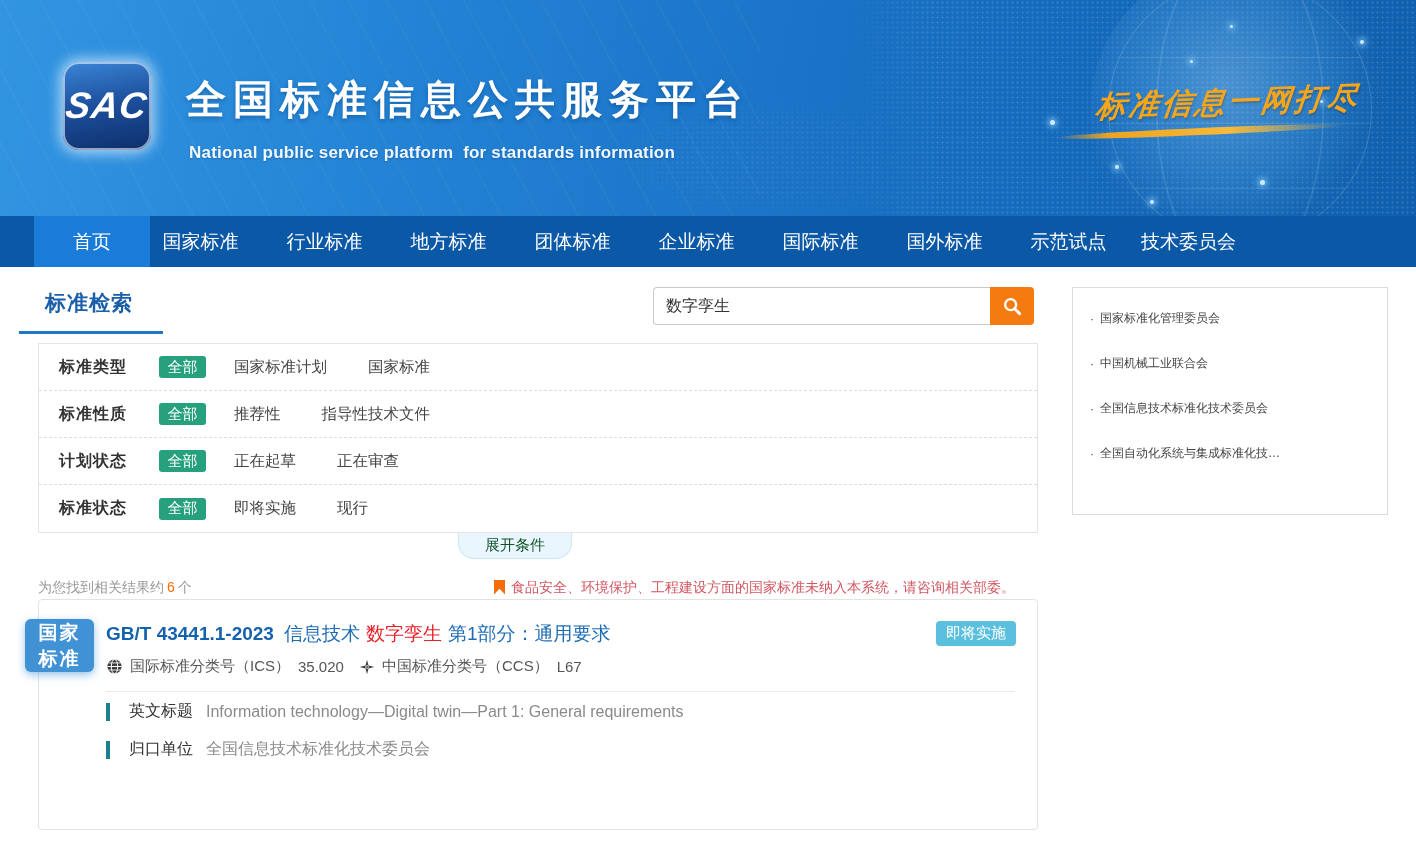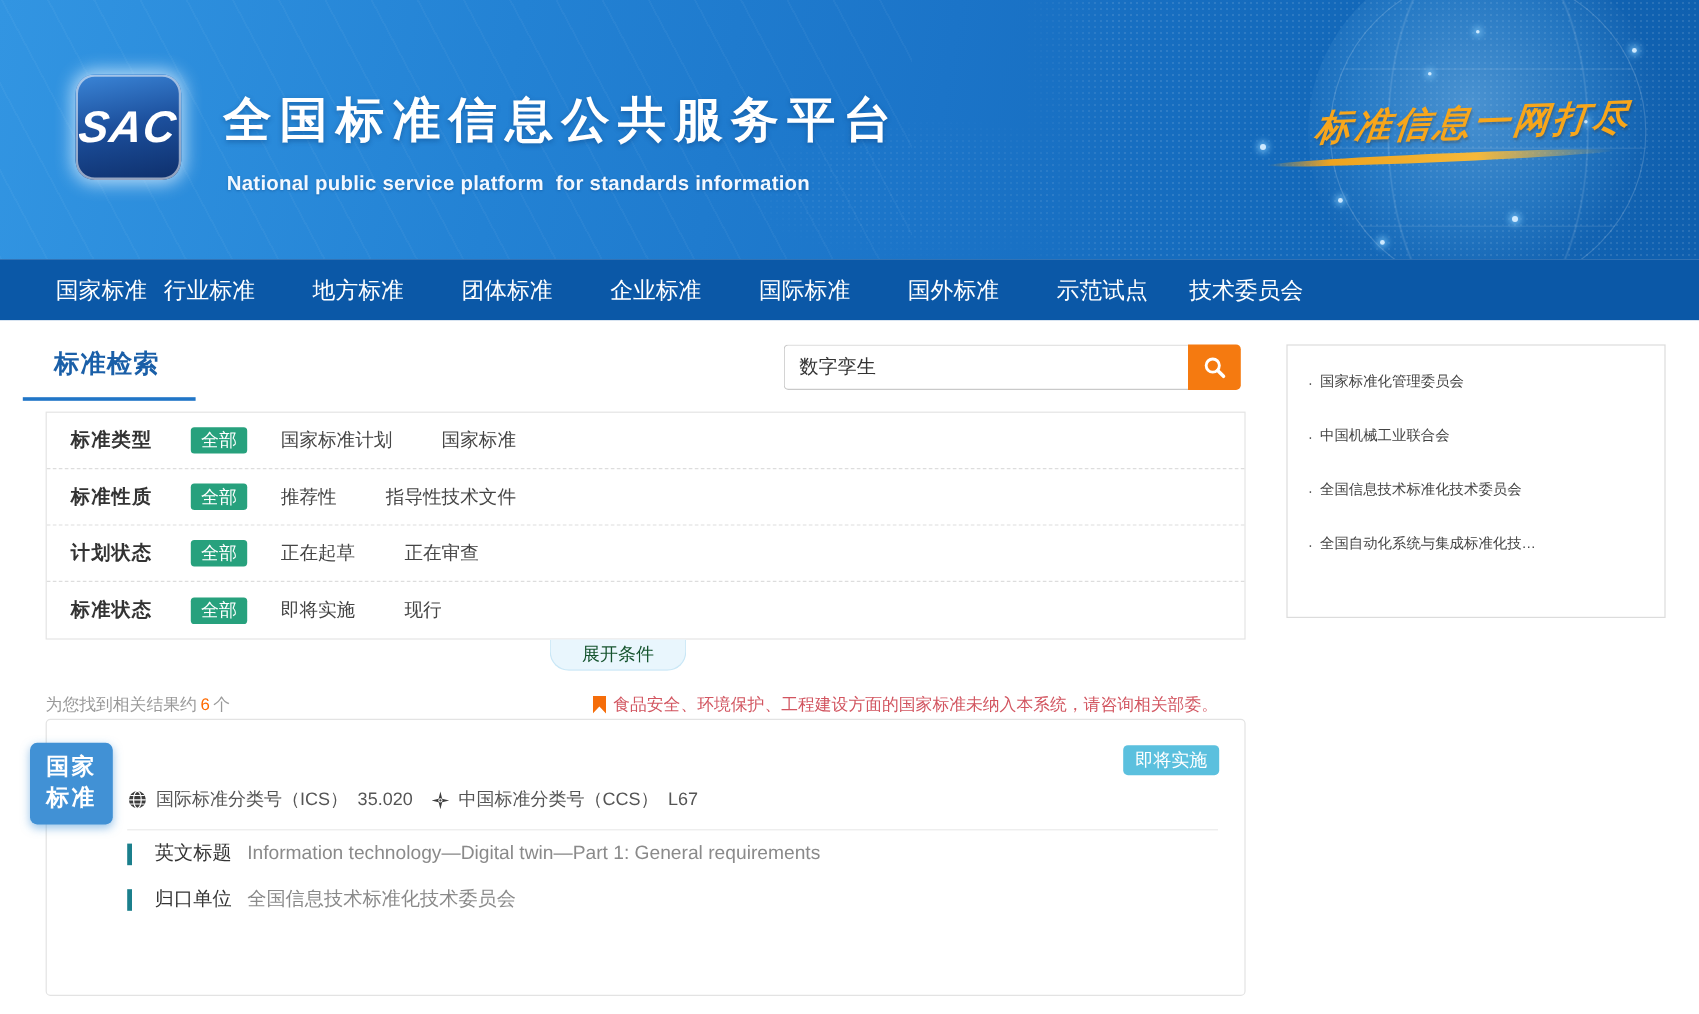--- a/index.html
+++ b/index.html
@@ -78,21 +78,21 @@
 
   .result-line { position:absolute; left:38px; top:578px; width:1000px; height:20px; font-size:14px; }
   .rcount { position:absolute; left:0; top:0; color:#999; line-height:18px; }
   .rcount b { color:#ff6a00; font-weight:normal; margin:0 3px; }
   .rnotice { position:absolute; left:456px; top:0; color:#d25560; display:flex; align-items:center; line-height:18px;justify-content:center; }
   .bookmark { width:11px; height:15px; background:#f56d0a; margin-right:6px; display:inline-block; flex:0 0 11px;
     clip-path:polygon(0 0,100% 0,100% 100%,50% 62%,0 100%); }
 
   
   .card { position:absolute; left:38px; top:599px; width:1000px; height:231px; border:1px solid #e3e3e3; border-radius:4px; background:#fff; }
-  .type-badge { position:absolute; left:-14px; top:19px; width:69px; height:68px; background:#4191d5; border-radius:6px;
+  .type-badge { position:absolute; left:-14px; top:19px; width:69px; height:53px; background:#4191d5; border-radius:6px;
     box-shadow:0 3px 8px rgba(65,145,213,.55); color:#fff; font-size:19px; font-weight:bold; letter-spacing:2px;
     display:flex; flex-direction:column; align-items:center; justify-content:center; line-height:26px; z-index:3; }
   .card-title { position:absolute; left:67px; top:21px; font-size:19px; white-space:nowrap; }
   .card-title .code { font-weight:bold; color:#1461ae; margin-right:10px; }
   .card-title .seg { color:#1f6cb5; }
   .card-title .hl { color:#e62129; margin:0 6px; }
   .status-badge { position:absolute; right:21px; top:21px; height:25px; padding:0 10px; background:#5bc0de; border-radius:4px;
     color:#fff; font-size:15px; display:flex; align-items:center; }
   .meta-row { position:absolute; left:67px; right:22px; top:57px; height:22px; font-size:15px; color:#555; }
   .mgroup { position:absolute; top:0; display:flex; align-items:center; }
@@ -141,20 +141,21 @@
   <div class="logo">
       <span>SAC</span>
     </div>
   <div class="title-cn">全国标准信息公共服务平台</div>
   <div class="title-en">National public service platform  for standards information</div>
   <div class="slogan">标准信息一网打尽</div>
   <div class="slogan-line"></div>
 </div>
 
 <div class="nav">
+  <a href="#" class="home">首页</a>
   <a href="#" class="it4">国家标准</a>
   <a href="#" class="it4">行业标准</a>
   <a href="#" class="it4">地方标准</a>
   <a href="#" class="it4">团体标准</a>
   <a href="#" class="it4">企业标准</a>
   <a href="#" class="it4">国际标准</a>
   <a href="#" class="it4">国外标准</a>
   <a href="#" class="it4">示范试点</a>
   <a href="#" class="it5">技术委员会</a>
 </div>
@@ -209,20 +210,23 @@
   <span class="rnotice">
     <span class="bookmark"></span>
     <span>食品安全、环境保护、工程建设方面的国家标准未纳入本系统，请咨询相关部委。</span>
   </span>
 </div>
 
 <div class="card">
   <div class="type-badge">
     <span>国家</span>
     <span>标准</span>
+  </div>
+  <div class="card-title">
+    <span class="code">GB/T 43441.1-2023</span><span class="seg">信息技术</span><span class="hl">数字孪生</span><span class="seg">第1部分：通用要求</span>
   </div>
   <div class="status-badge">即将实施</div>
   <div class="meta-row">
     <span class="mgroup mgroup1">
       <span class="micon">
         <svg width="17" height="17" viewBox="0 0 24 24">
           <circle cx="12" cy="12" r="10" fill="#3c3c3c"></circle>
           <ellipse cx="12" cy="12" rx="4.5" ry="10" fill="none" stroke="#fff" stroke-width="1.4"></ellipse>
           <line x1="2" y1="12" x2="22" y2="12" stroke="#fff" stroke-width="1.4"></line>
           <line x1="3.5" y1="7" x2="20.5" y2="7" stroke="#fff" stroke-width="1.2"></line>

